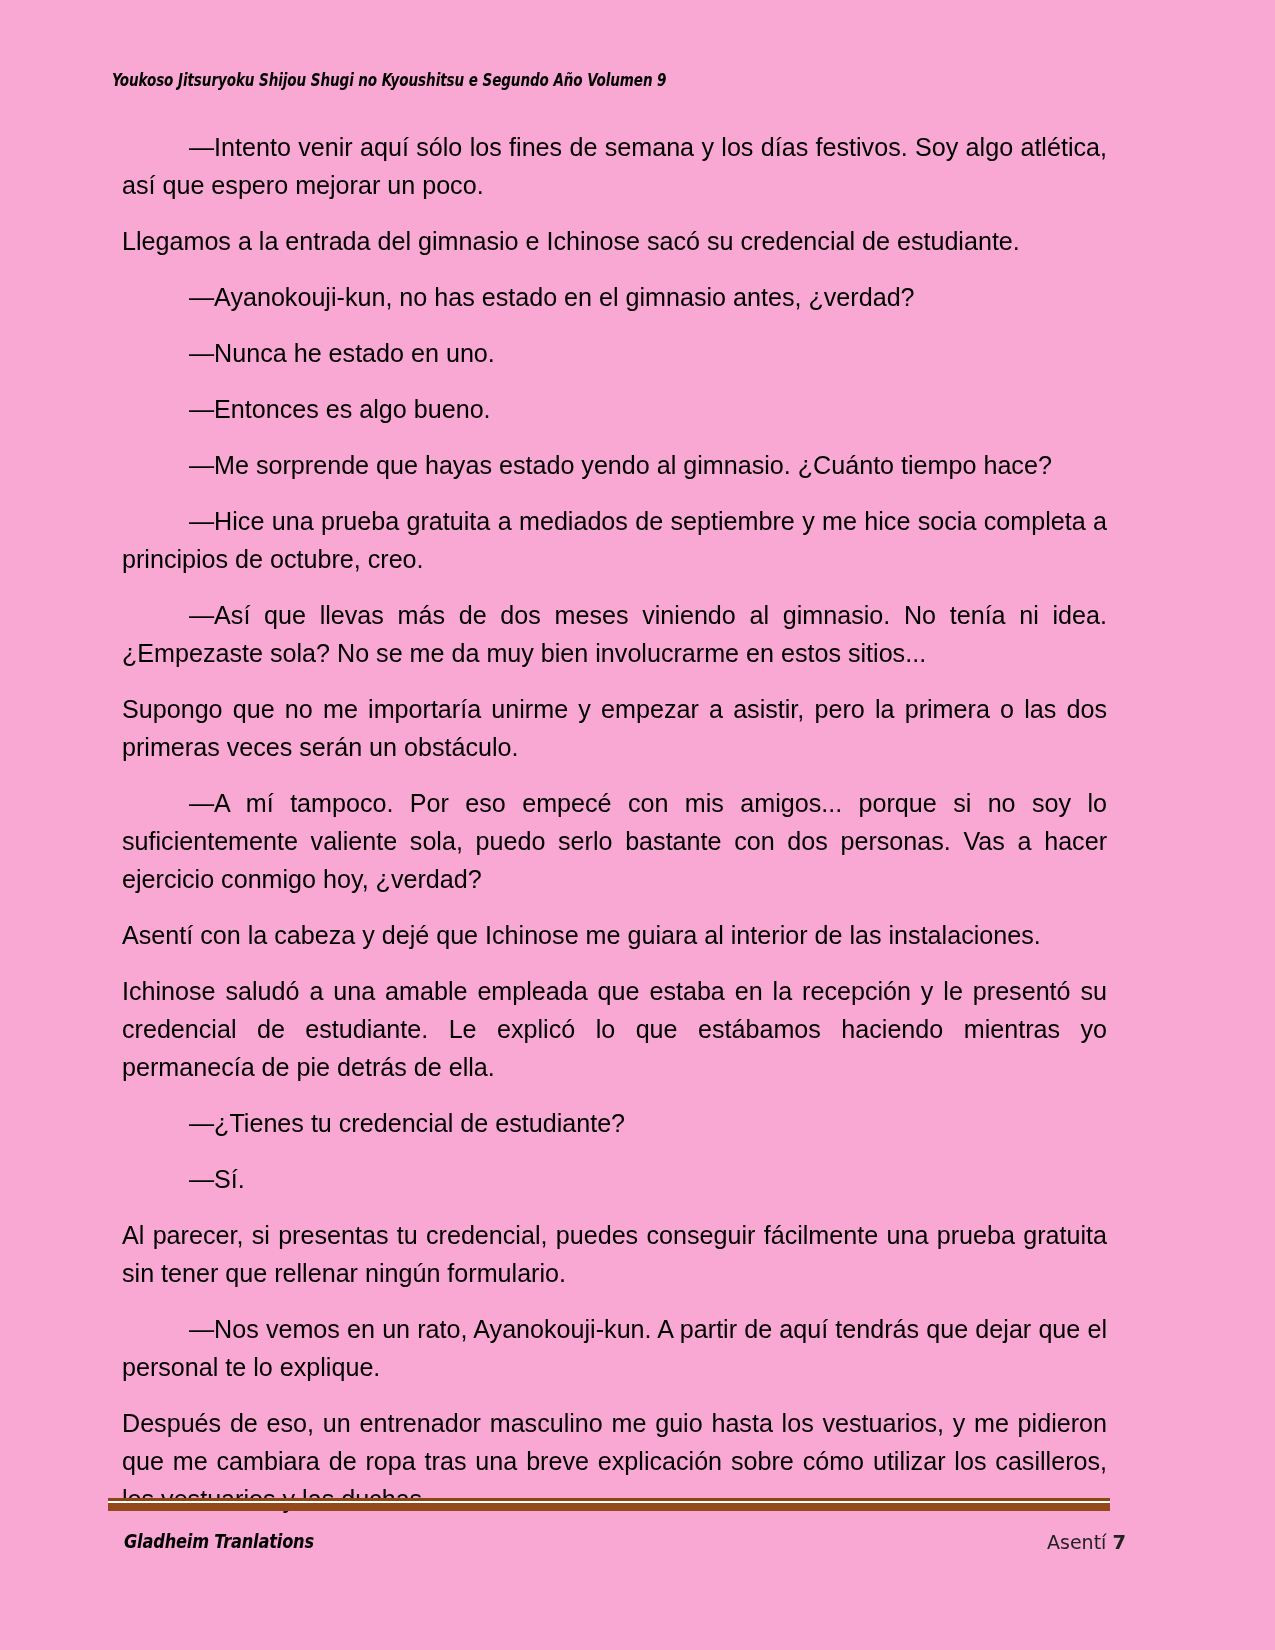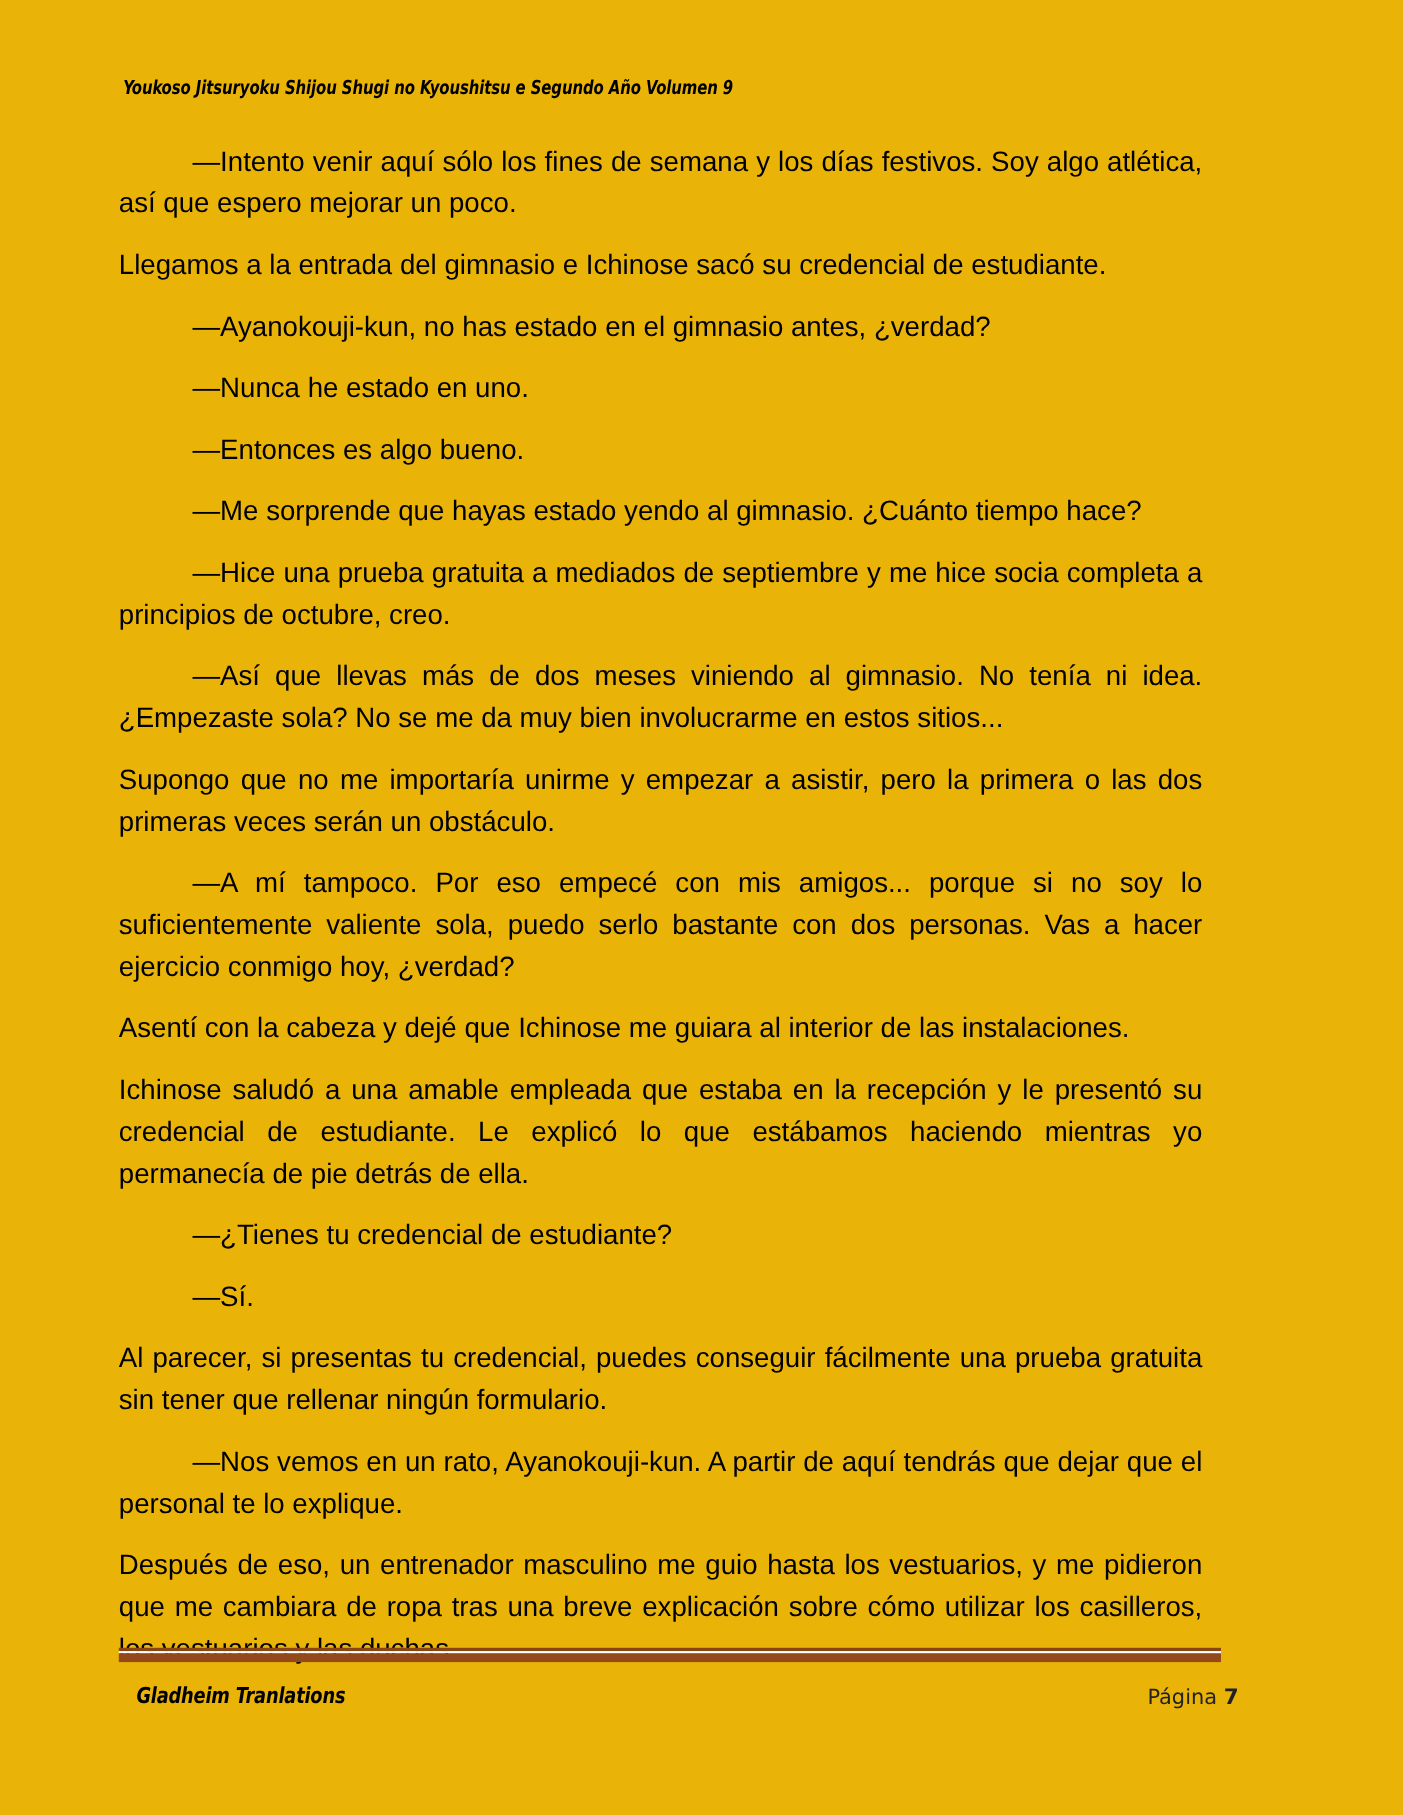--- a/index.html
+++ b/index.html
@@ -4,21 +4,21 @@
 <style>
   html, body {
     margin: 0;
     padding: 0;
     background: #ffffff;
   }
   .page {
     position: relative;
     width: 1275px;
     height: 1650px;
-    background: #eab308;
+    background: #f9a8d4;
     overflow: hidden;
     font-family: "Liberation Sans", sans-serif;
     color: #000000;
     box-sizing: border-box;
   }
 
   
   .running-header {
     position: absolute;
     left: 112px;
@@ -31,21 +31,21 @@
     letter-spacing: -0.1px;
     white-space: nowrap;
     transform: scaleX(0.86);
     transform-origin: left center;
     color: #000;
   }
 
   
   .content {
     position: absolute;
-    left: 108px;
+    left: 122px;
     top: 128px;
     width: 1000px;
   }
   .para {
     font-family: "Liberation Sans Narrow", "Liberation Sans", sans-serif;
     font-size: 25.5px;
     line-height: 38px;
     text-align: justify;
     margin: 0 0 18px 0;
     color: #000;
@@ -160,18 +160,18 @@
 
   <div class="footer-rule">
     <div class="band-thin"></div>
     <div class="band-gap"></div>
     <div class="band-thick"></div>
   </div>
 
   <div class="footer">
     <div class="footer-left">Gladheim Tranlations</div>
     <div class="footer-right">
-      <span>Página</span>
+      <span>Asentí</span>
       <span class="pg-num">7</span>
     </div>
   </div>
 
 </div>
 
 </body></html>

